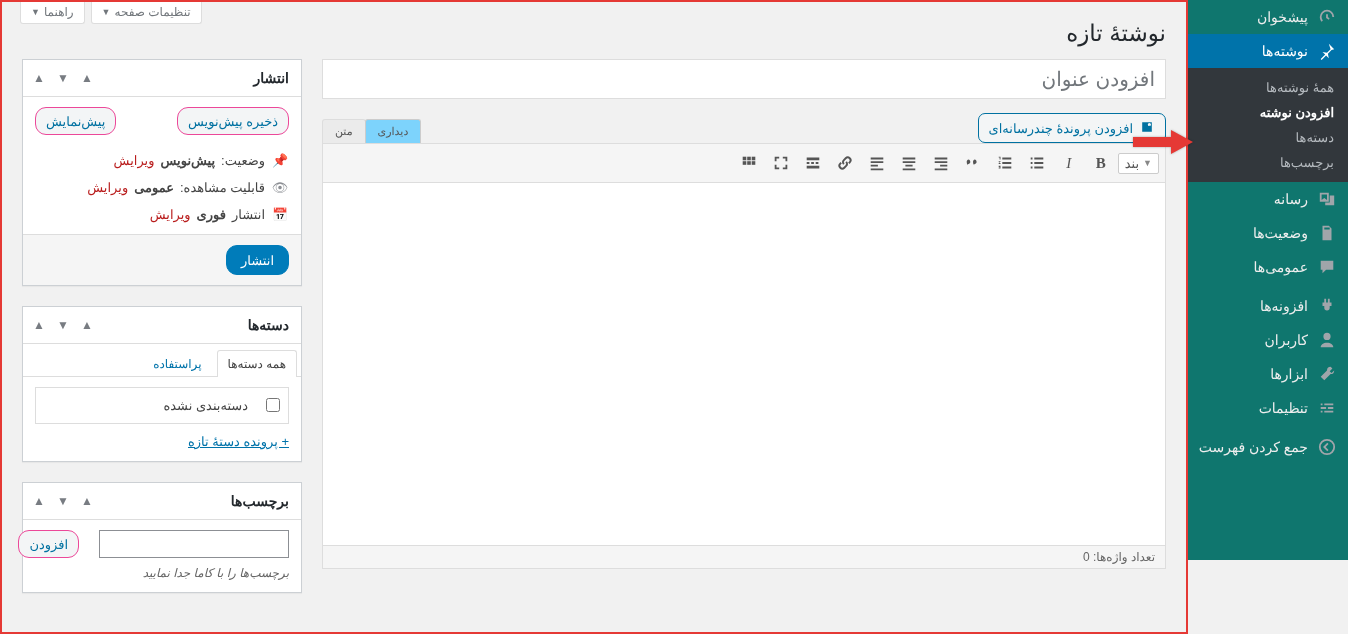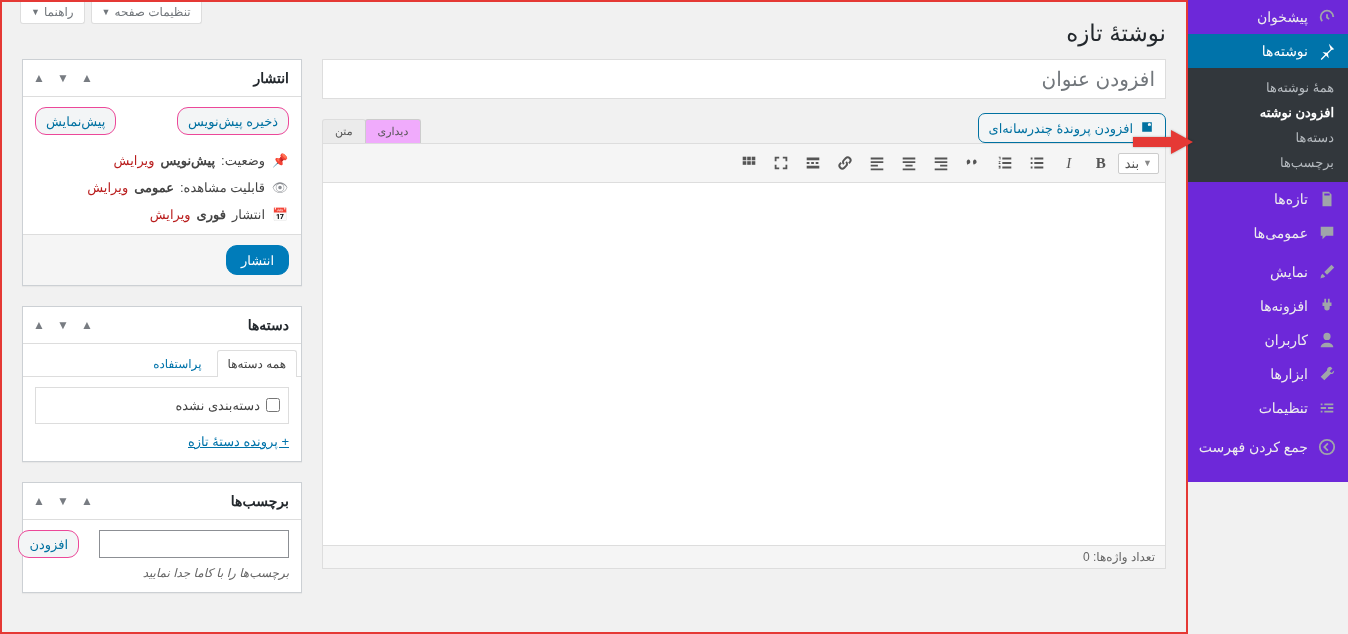--- a/index.html
+++ b/index.html
@@ -1,19 +1,19 @@
 <!DOCTYPE html>
 <html dir="rtl" lang="fa"><head>
 <meta charset="utf-8">
 <style>
 * { margin:0; padding:0; box-sizing:border-box; }
 body { font-family: Tahoma, Arial, sans-serif; font-size:13px; background:#f1f1f1; overflow:hidden; width:1348px; height:634px; direction:rtl; position:relative; }
 
 
-.admin-menu { position:absolute; top:0; right:0; width:160px; height:482px; background:#6d28d9; color:#eee; }
+.admin-menu { position:absolute; top:0; right:0; width:160px; height:560px; background:#0f766e; color:#eee; }
 .admin-menu ul { list-style:none; }
 .admin-menu li { position:relative; }
 .admin-menu a { display:flex; align-items:center; color:#eee; text-decoration:none; padding:8px 12px 8px 8px; font-size:14px; min-height:34px; }
 .admin-menu a .mi { width:20px; text-align:center; margin-left:8px; color:#a0a5aa; font-size:16px; line-height:1; }
 .admin-menu li.current > a { background:#0073aa; color:#fff; }
 .admin-menu li.current > a .mi { color:#fff; }
 .admin-menu li.current .marker { position:absolute; left:-8px; top:50%; transform:translateY(-50%); width:0; height:0; border-top:8px solid transparent; border-bottom:8px solid transparent; border-left:8px solid #f1f1f1; }
 .admin-menu .submenu { background:#32373c; padding:7px 0;text-align:right; }
 .admin-menu .submenu a { font-size:13px; padding:5px 14px 5px 8px; min-height:auto; color:#b4b9be; }
 .admin-menu .submenu li.current a { background:transparent; color:#fff; font-weight:600; }
@@ -44,21 +44,21 @@
 
 .title-input { width:100%; padding:5px 10px; font-size:20px; line-height:1.4; height:40px; border:1px solid #ddd; background:#fff; outline:none; box-shadow:none; }
 .title-input::placeholder { color:#72777c; }
 
 
 .media-row { margin-top:14px; display:flex; justify-content:space-between; align-items:flex-end; }
 .add-media { display:inline-flex; align-items:center; gap:6px; border:1px solid #0071a1; color:#0071a1; background:#f3f5f6; border-radius:7px; padding:0 10px; height:30px; font-size:13px; cursor:pointer; }
 .add-media .ico { font-size:16px; line-height:1; }
 .editor-tabs { display:flex; }
 .editor-tabs .etab { border:1px solid #ddd; border-bottom:none; padding:5px 12px; font-size:11px; color:#555; background:#ebebeb; cursor:pointer; margin-right:-1px; border-radius:3px 3px 0 0; }
-.editor-tabs .etab.active { background:#f0abfc; color:#555; position:relative; z-index:1; border-color:#ccc; }
+.editor-tabs .etab.active { background:#7dd3fc; color:#555; position:relative; z-index:1; border-color:#ccc; }
 
 
 .editor-box { border:1px solid #ddd; background:#fff; }
 .toolbar { border-bottom:1px solid #ddd; background:#f5f5f5; display:flex; align-items:center; padding:4px 6px; gap:2px; flex-direction:row-reverse; justify-content:flex-end; }
 .tb-sel { display:flex; align-items:center; gap:4px; border:1px solid #ccc; background:#fff; padding:2px 6px; border-radius:2px; font-size:13px; color:#555; cursor:pointer; }
 .tb-sel .tri { font-size:9px; color:#888; }
 .tb-btn { width:30px; height:30px; display:flex; align-items:center; justify-content:center; color:#555; cursor:pointer; border-radius:2px; font-size:16px; }
 .tb-btn.bold { font-weight:bold; font-family:Georgia,serif; font-size:15px; }
 .tb-btn.italic { font-style:italic; font-family:Georgia,serif; font-size:15px; }
 .tb-btn svg { width:18px; height:18px; fill:currentColor; }
@@ -80,21 +80,21 @@
 .pub-section .ico { color:#8c8f94; width:18px; text-align:center; }
 .pub-section b { font-weight:600; }
 .pub-section a { color:#b91c1c; text-decoration:none; }
 .pub-major { border-top:1px solid #ddd; margin:6px -12px -12px; padding:10px 12px; display:flex; justify-content:flex-start; background:#f5f5f5; }
 
 
 .cat-tabs { display:flex; border-bottom:1px solid #ddd; margin:-4px -12px 10px; }
 .cat-tabs .ctab { padding:6px 10px; font-size:12px; color:#0073aa; cursor:pointer; border:1px solid transparent; border-bottom:none; margin-bottom:-1px; margin-right:4px; }
 .cat-tabs .ctab.active { border-color:#ddd; background:#fff; color:#444; border-radius:3px 3px 0 0; }
 .cat-list { border:1px solid #ddd; padding:8px; max-height:120px; overflow:auto; }
-.cat-item { display:flex; gap:6px; font-size:13px; color:#444; padding:2px 0; }
+.cat-item { display:flex; gap:18px; font-size:13px; color:#444; padding:2px 0; }
 .cat-item input { width:14px; height:14px; }
 .add-cat { display:inline-block; margin-top:10px; color:#0073aa; font-size:13px; text-decoration:underline; cursor:pointer; }
 
 
 .tag-row { display:flex; gap:20px; }
 .tag-row input[type=text] { flex:1; border:1px solid #8c8f94; padding:2px 6px; height:28px; font-size:13px; }
 .tag-hint { font-size:12px; color:#666; margin-top:8px; font-style:italic; }
 </style>
 </head>
 <body>
@@ -141,47 +141,47 @@
             <a href="#">
               <span>برچسب‌ها</span>
             </a>
           </li>
     </ul>
   </li>
   <li>
         <a href="#">
           <span class="mi">
             <svg viewBox="0 0 20 20">
+              <path d="M2 3h10v10H2zM13 6h5v11H8v-3h5zM4 5v6l3-2 3 2V5z"></path>
+            </svg>
+          </span>
+          <span>رسانه</span>
+        </a>
+      </li>
+  <li>
+        <a href="#">
+          <span class="mi">
+            <svg viewBox="0 0 20 20">
               <path d="M5 2h7l3 3v13H5zM7 4v2h6V4zM7 8h8v1H7zm0 3h8v1H7z"></path>
             </svg>
           </span>
-          <span>تازه‌ها</span>
+          <span>وضعیت‌ها</span>
         </a>
       </li>
   <li>
         <a href="#">
           <span class="mi">
             <svg viewBox="0 0 20 20">
               <path d="M3 3h14v10H9l-4 4v-4H3z"></path>
             </svg>
           </span>
           <span>عمومی‌ها</span>
         </a>
       </li>
   <li class="sep"></li>
-  <li>
-        <a href="#">
-          <span class="mi">
-            <svg viewBox="0 0 20 20">
-              <path d="M15 2l3 3-8 8-3-3zM5 12l3 3c-2 2-5 1-5 3 0-3 0-4 2-6z"></path>
-            </svg>
-          </span>
-          <span>نمایش</span>
-        </a>
-      </li>
   <li>
         <a href="#">
           <span class="mi">
             <svg viewBox="0 0 20 20">
               <path d="M7 2v4H5v4h2v2a3 3 0 006 0v-2h2V6h-2V2h-2v4H9V2z"></path>
             </svg>
           </span>
           <span>افزونه‌ها</span>
         </a>
       </li>

